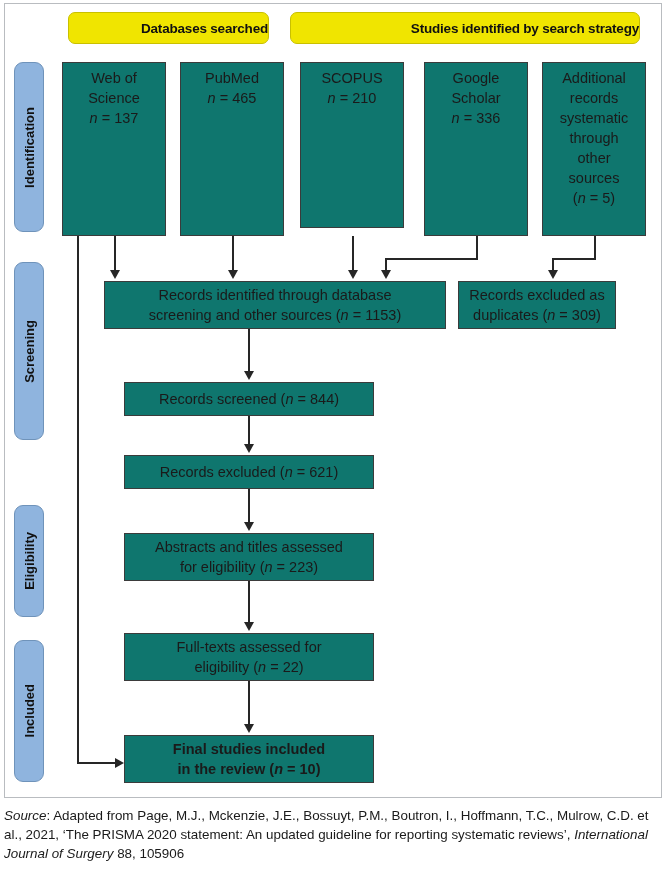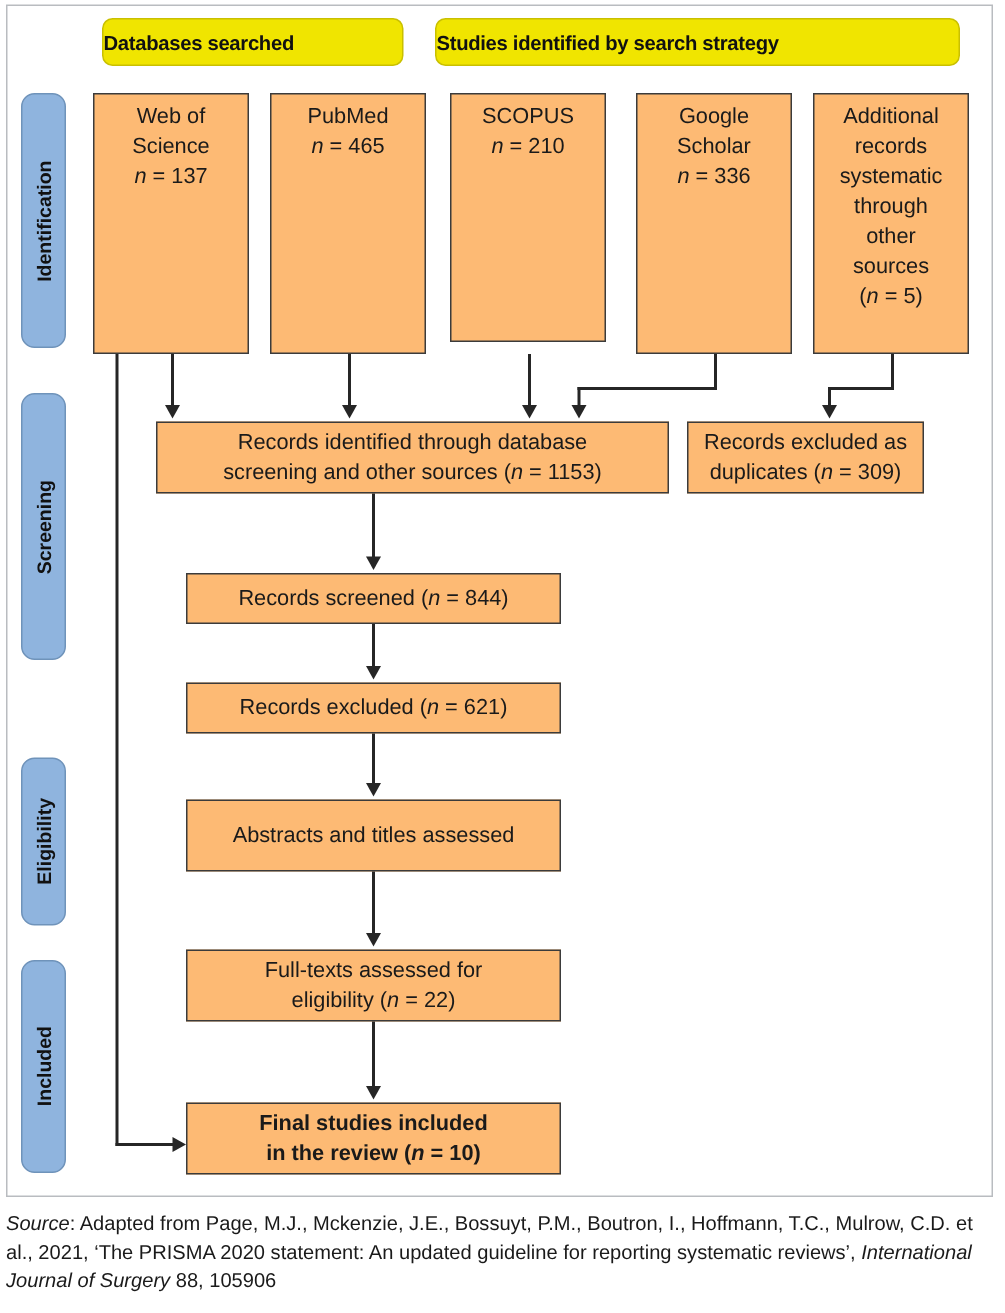--- a/index.html
+++ b/index.html
@@ -30,21 +30,21 @@
 
   
   .banner {
     position: absolute;
     background: #F0E500;
     border: 1px solid #c9c000;
     border-radius: 7px;
     box-sizing: border-box;
     display: flex;
     align-items: center;
-    justify-content: flex-start;
+    justify-content: flex-end;
     font-weight: bold;
     font-size: 13.5px;
     letter-spacing: -0.2px;
     color: #111111;
     text-align: center;
   }
   #banner-databases { left: 68px;  top: 12px; width: 201px; height: 32px; }
   #banner-studies   { left: 290px; top: 12px; width: 350px; height: 32px; }
 
   
@@ -70,21 +70,21 @@
     white-space: nowrap;
   }
   #stage-identification { top: 62px;  height: 170px; }
   #stage-screening      { top: 262px; height: 178px; }
   #stage-eligibility    { top: 505px; height: 112px; }
   #stage-included       { top: 640px; height: 142px; }
 
   
   .pbox {
     position: absolute;
-    background: #fdba74;
+    background: #0f766e;
     border: 1.6px solid #3b3b3b;
     box-sizing: border-box;
     display: flex;
     align-items: flex-start;
     justify-content: center;
     text-align: center;
     font-size: 14.5px;
     line-height: 1.38;
     color: #1a1a1a;
     padding-top: 5px;
@@ -227,20 +227,21 @@
   <div><span>Records screened (</span><i>n</i><span> = 844)</span></div>
 </div>
 
 <div class="pbox center-v" id="box-excluded">
   <div><span>Records excluded (</span><i>n</i><span> = 621)</span></div>
 </div>
 
 <div class="pbox center-v" id="box-abstracts">
   <div>
     <div>Abstracts and titles assessed</div>
+    <div><span>for eligibility (</span><i>n</i><span> = 223)</span></div>
   </div>
 </div>
 
 <div class="pbox center-v" id="box-fulltext">
   <div>
     <div>Full-texts assessed for</div>
     <div><span>eligibility (</span><i>n</i><span> = 22)</span></div>
   </div>
 </div>
 

